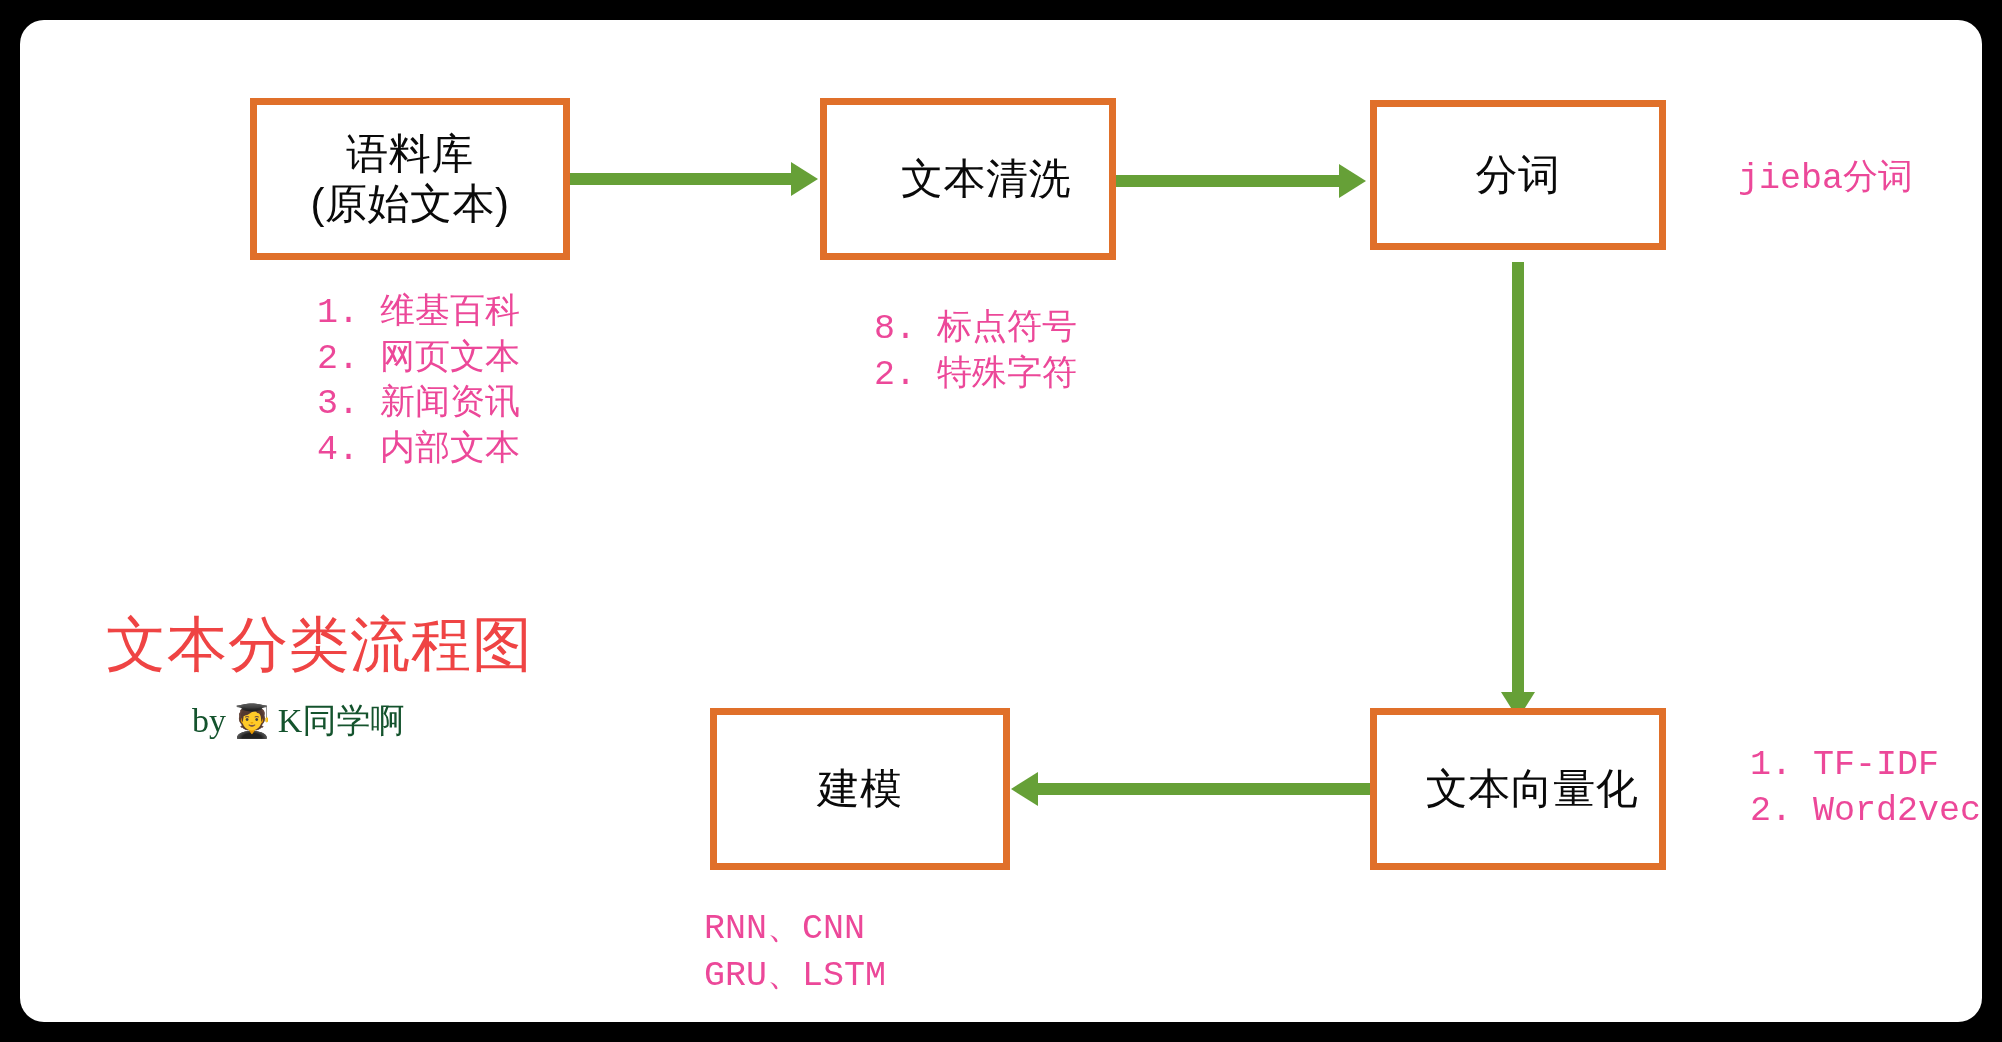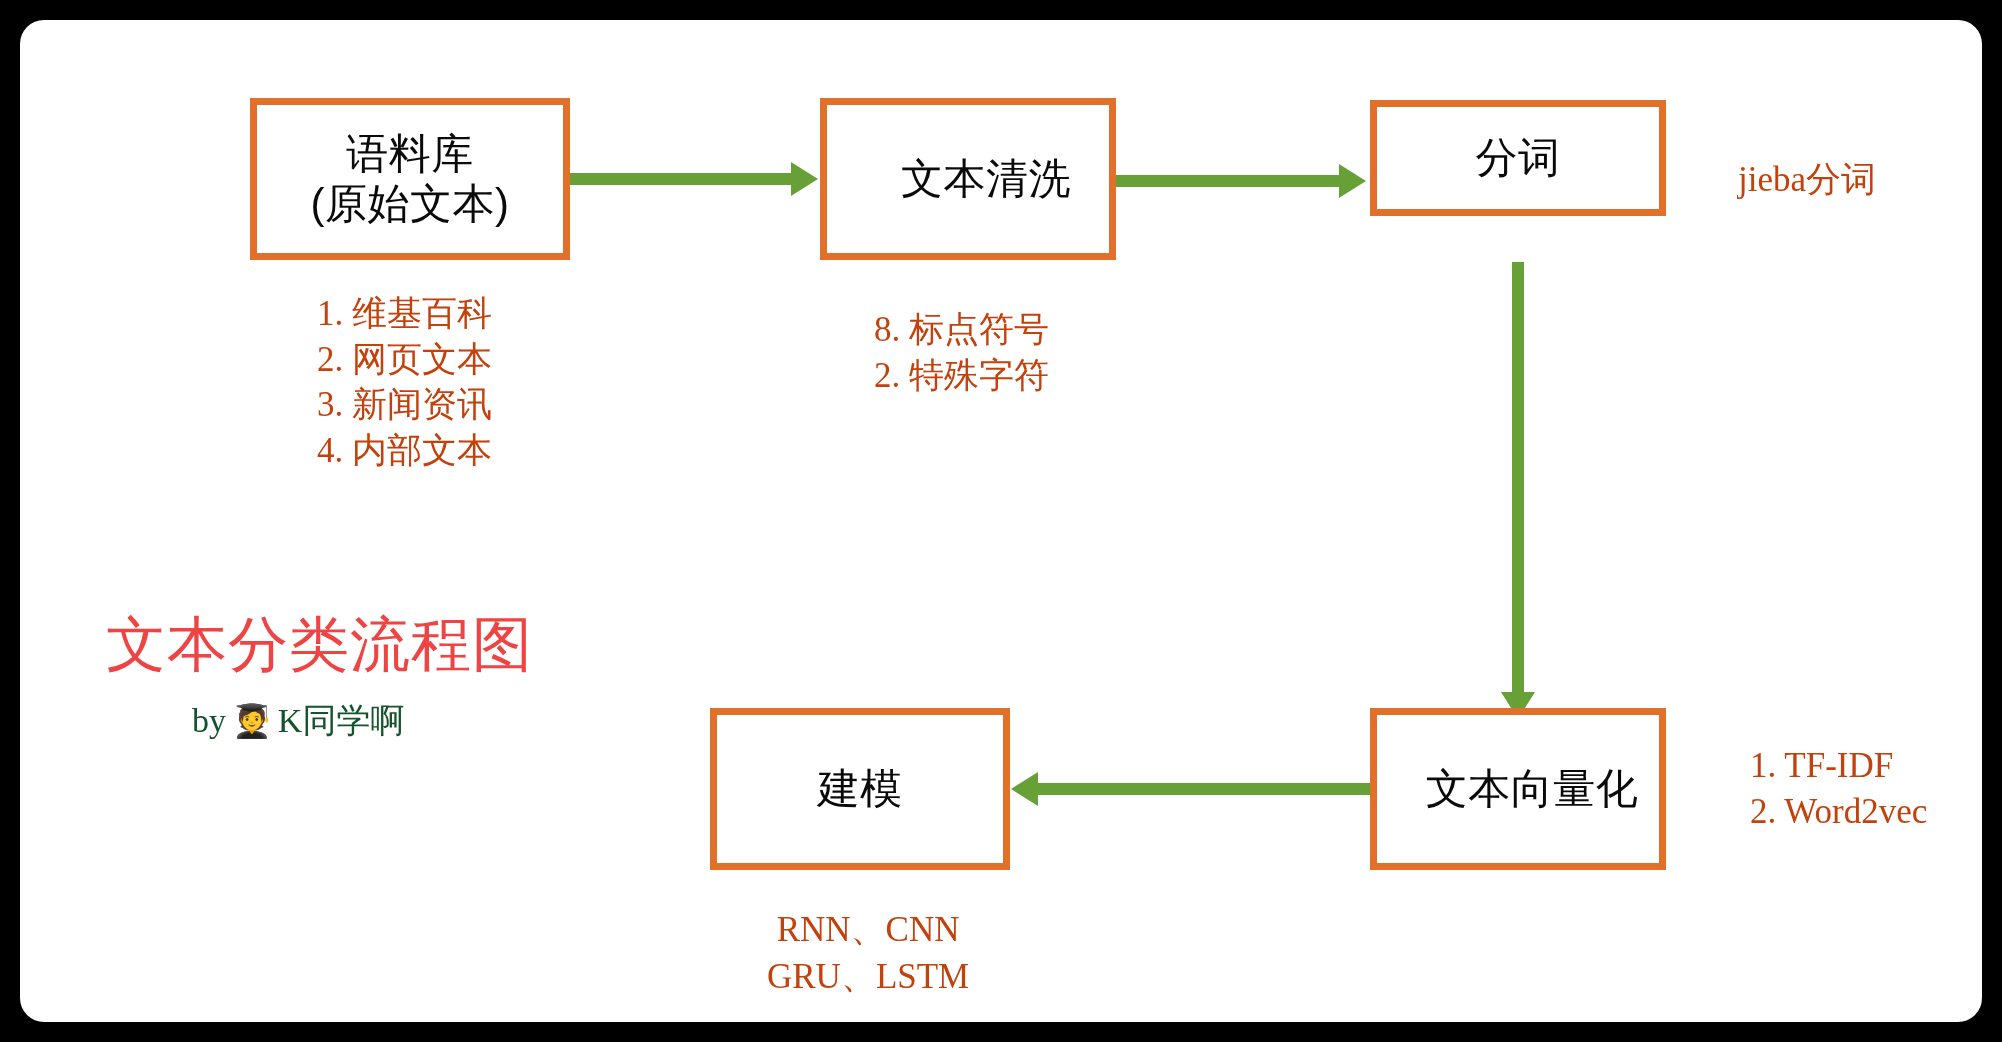--- a/index.html
+++ b/index.html
@@ -49,21 +49,21 @@
     font-size: 42px;
     line-height: 1.18;
     color: #0a0a0a;
     font-weight: 400;
     letter-spacing: 0.5px;
     white-space: pre-line;
   }
 
   #node-corpus   { left: 230px;  top: 78px;  width: 320px; height: 162px; }
   #node-clean    { left: 800px;  top: 78px;  width: 296px; height: 162px; padding-left: 36px; }
-  #node-segment  { left: 1350px; top: 80px;  width: 296px; height: 116px; }
+  #node-segment  { left: 1350px; top: 80px;  width: 296px; height: 150px; }
   #node-vector   { left: 1350px; top: 688px; width: 296px; height: 162px; padding-left: 28px; }
   #node-model    { left: 690px;  top: 688px; width: 300px; height: 162px; }
 
   
   .arrow-h {
     position: absolute;
     height: 12px;
     background: #66a037;
     z-index: 2;
   }
@@ -104,32 +104,32 @@
   
   #arrow-segment-vector-line { left: 1492px; top: 242px; height: 432px; }
   #arrow-segment-vector-head { left: 1481px; top: 672px; }
   
   #arrow-vector-model-line { left: 1018px; top: 763px; width: 332px; }
   #arrow-vector-model-head { left: 991px; top: 752px; }
 
   
   .note {
     position: absolute;
-    font-family: Liberation Serif, serif;
+    font-family: Liberation Mono, monospace;
     font-size: 35px;
     line-height: 1.30;
-    color: #c2410c;
+    color: #ec4899;
     white-space: pre-line;
     z-index: 5;
   }
   #note-corpus  { left: 297px;  top: 271px; }
   #note-clean   { left: 854px;  top: 287px; }
   #note-segment { left: 1718px; top: 137px; }
   #note-vector  { left: 1730px; top: 723px; }
-  #note-model   { left: 747px;  top: 886px; line-height: 1.35; text-align: center; }
+  #note-model   { left: 684px;  top: 886px; line-height: 1.35; }
 
   
   #title-block {
     position: absolute;
     left: 86px;
     top: 592px;
     z-index: 5;
   }
   #chart-title {
     font-family: Liberation Serif, serif;

